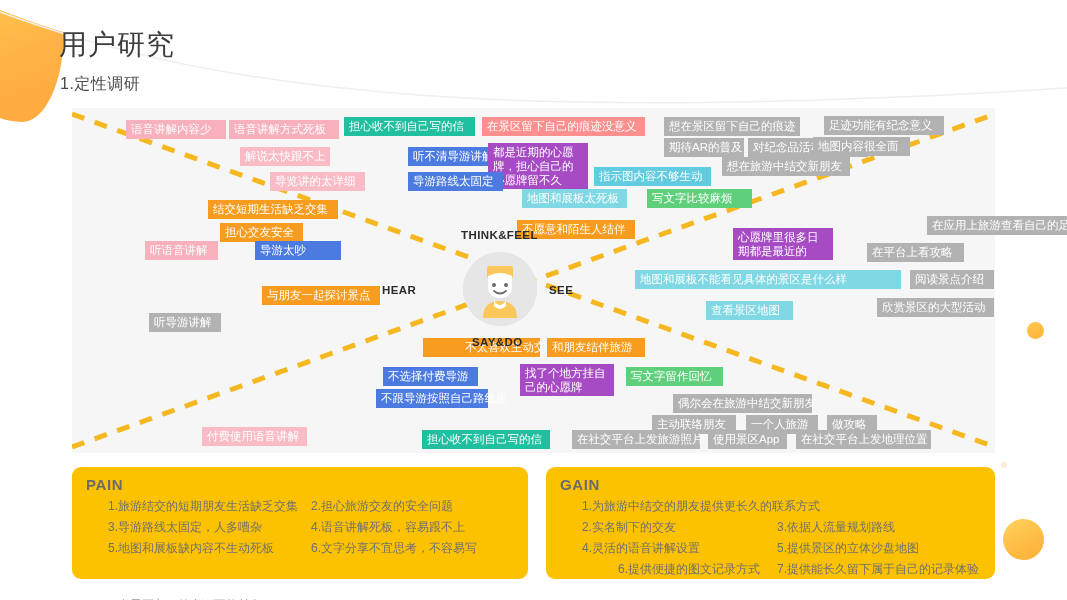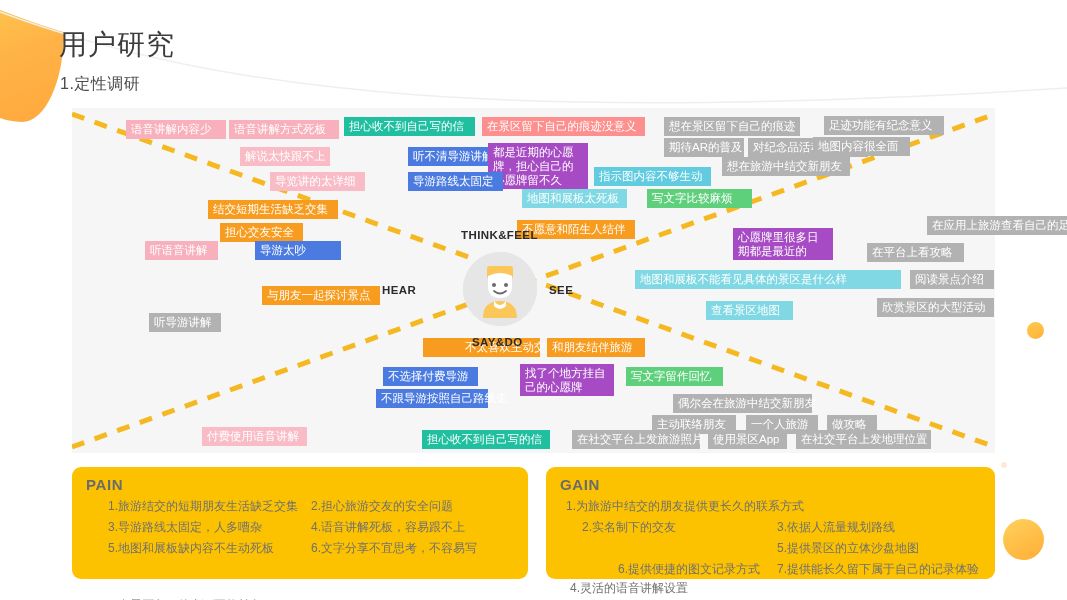--- a/index.html
+++ b/index.html
@@ -188,21 +188,21 @@
       <div class="summary-item" style="left: 225px; top: 21px;">4.语音讲解死板，容易跟不上</div>
       <div class="summary-item" style="left: 22px; top: 42px;">5.地图和展板缺内容不生动死板</div>
       <div class="summary-item" style="left: 225px; top: 42px;">6.文字分享不宜思考，不容易写</div>
       <div class="summary-item" style="left: 22px; top: 63px; margin-top: 36px;">7.在景区留下的东西不能长久</div>
     </div>
 </div>
 
 <div class="summary-box" id="gain-box">
   <div class="summary-title">GAIN</div>
   <div class="summary-list" id="gain-list">
-      <div class="summary-item" style="left: 6px; top: 0px;">1.为旅游中结交的朋友提供更长久的联系方式</div>
+      <div class="summary-item" style="left: 22px; top: 0px;">1.为旅游中结交的朋友提供更长久的联系方式</div>
       <div class="summary-item" style="left: 22px; top: 21px;">2.实名制下的交友</div>
       <div class="summary-item" style="left: 217px; top: 21px;">3.依据人流量规划路线</div>
-      <div class="summary-item" style="left: 10px; top: 42px; margin-top: 40px;">4.灵活的语音讲解设置</div>
+      <div class="summary-item" style="left: 22px; top: 42px;">4.灵活的语音讲解设置</div>
       <div class="summary-item" style="left: 217px; top: 42px;">5.提供景区的立体沙盘地图</div>
       <div class="summary-item" style="left: 22px; top: 63px; margin-left: 36px;">6.提供便捷的图文记录方式</div>
       <div class="summary-item" style="left: 217px; top: 63px;">7.提供能长久留下属于自己的记录体验</div>
     </div>
 </div>
 
 </body></html>

